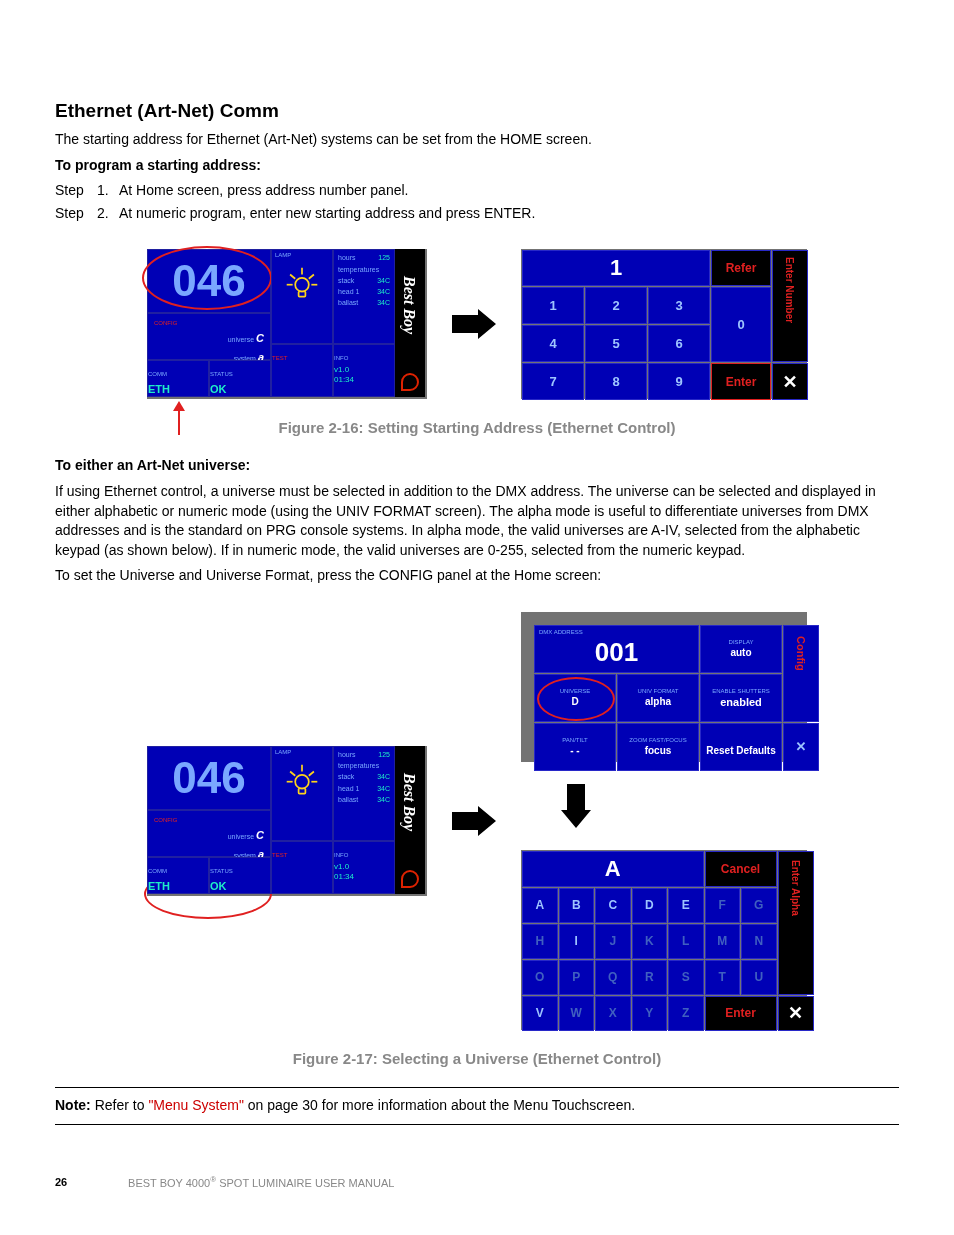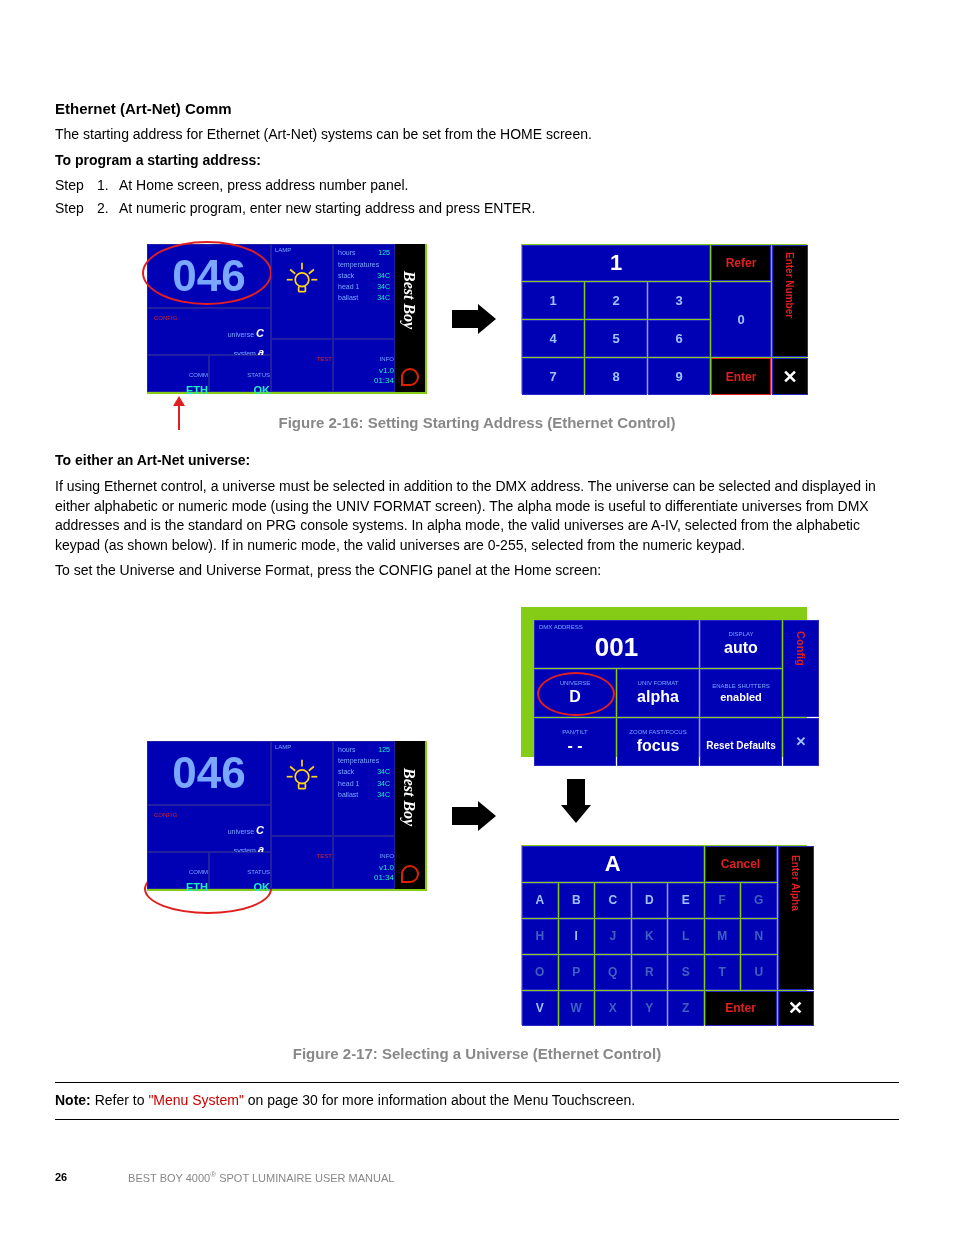--- a/index.html
+++ b/index.html
@@ -20,21 +20,21 @@
     right: 0;
     height: 260px;
     background-image: radial-gradient(circle, #bbb 0.6px, transparent 0.6px);
     background-size: 6px 6px;
     opacity: 0.4;
     z-index: -1;
   }
   h3 {
     font-family: Arial, Helvetica, sans-serif;
     font-weight: bold;
-    font-size: 15px;
+    font-size: 19px;
     margin-top: 50px;
     margin-bottom: 8px;
   }
   h3.condensed {
     font-family: 'Arial Narrow', Arial, sans-serif;
     font-stretch: condensed;
   }
   p { margin: 6px 0; line-height: 1.4; }
   .step { margin: 3px 0; }
   .step .lbl { display:inline-block; width:42px; }
@@ -54,21 +54,21 @@
   .link { color: #c00; }
   .footer { margin-top: 50px; font-size: 11px; color: #888; }
   .footer .pg { color: #000; font-weight: bold; display:inline-block; width:70px; }
   .footer .sup { vertical-align: super; font-size: 8px; }
 
   
   .lcd-row { display: flex; align-items: center; justify-content: center; gap: 25px; margin: 26px 0 8px 0; }
   .lcd-col { display: flex; flex-direction: column; align-items: center; gap: 22px; }
 
   .lcd {
-    background: #84cc16;
+    background: #737373;
     color: #fff;
     font-size: 10px;
     position: relative;
   }
 
   
   .home {
     width: 280px; height: 150px;
     display: grid;
     grid-template-columns: 62px 62px 62px 62px 30px;
@@ -87,21 +87,21 @@
   .temps-cell .v { color:#1eeec8; float:right; }
   .home .config-cell { grid-column: 1 / 3; grid-row: 2 / 4; padding: 3px 6px; font-size:7px; color:#7aa8ff; line-height:1.7; }
   .config-cell .lbl2 { color:#e02020; font-size:6px; }
   .config-cell .row { text-align:right; }
   .config-cell .row .k { color:#7aa8ff; }
   .config-cell .row .v { font-size:11px; font-weight:bold; font-style:italic; color:#fff; }
   .comm-cell  { grid-column:1/2; grid-row:4/5; }
   .status-cell{ grid-column:2/3; grid-row:4/5; }
   .test-cell  { grid-column:3/4; grid-row:3/5; }
   .info-cell  { grid-column:4/5; grid-row:3/5; }
-  .btn-cell { text-align:right; padding-top:16px; font-size:6px; color:#7aa8ff; }
+  .btn-cell { text-align:left; padding-top:10px; font-size:6px; color:#7aa8ff; }
   .btn-cell .val { font-size:11px; color:#1eeec8; font-weight:bold; display:block; margin-top:6px; }
   .btn-cell .val-sm { font-size:8px; color:#1eeec8; display:block; margin-top:4px; line-height:1.2; }
   .side-strip { grid-column:5/6; grid-row:1/5; background:#000; position:relative; }
   .side-strip .brand {
     writing-mode: vertical-rl; font-family: serif; font-style:italic; font-weight:bold;
     color:#fff; font-size:16px; text-align:center; position:absolute; top:6px; left:5px; height:100px;
   }
   .side-strip .swirl {
     position:absolute; bottom:6px; left:6px; width:18px; height:18px;
     border:2px solid #d20; border-radius:50% 50% 50% 0;
@@ -132,21 +132,21 @@
   
   .config-screen {
     width: 286px; height: 150px;
     display: grid;
     grid-template-columns: 82px 82px 82px 36px;
     grid-template-rows: 48px 48px 48px;
     gap:1px; padding:13px;
   }
   .config-screen .cell { flex-direction:column; }
   .config-screen .hdr { font-size:6px; color:#7aa8ff; margin-bottom:2px; font-weight:normal; }
-  .config-screen .val { font-size:16px; color:#fff; }
+  .config-screen .val { font-size:10px; color:#fff; }
   .config-screen .dmx { font-size:26px; font-family: Arial; color:#fff; }
   .cs-side-top { grid-column:4/5; grid-row:1/3; background:#000; position:relative; }
   .cs-side-top .vtxt { writing-mode: vertical-rl; font-size:11px; color:#e02020; position:absolute; top:10px; left:11px; }
   .cs-side-bot { grid-column:4/5; grid-row:3/4; background:#000; color:#fff; font-size:18px; }
 
   
   .alphapad {
     width: 286px; height: 180px;
     display: grid;
     grid-template-columns: repeat(7, 35.5px) 36px;

